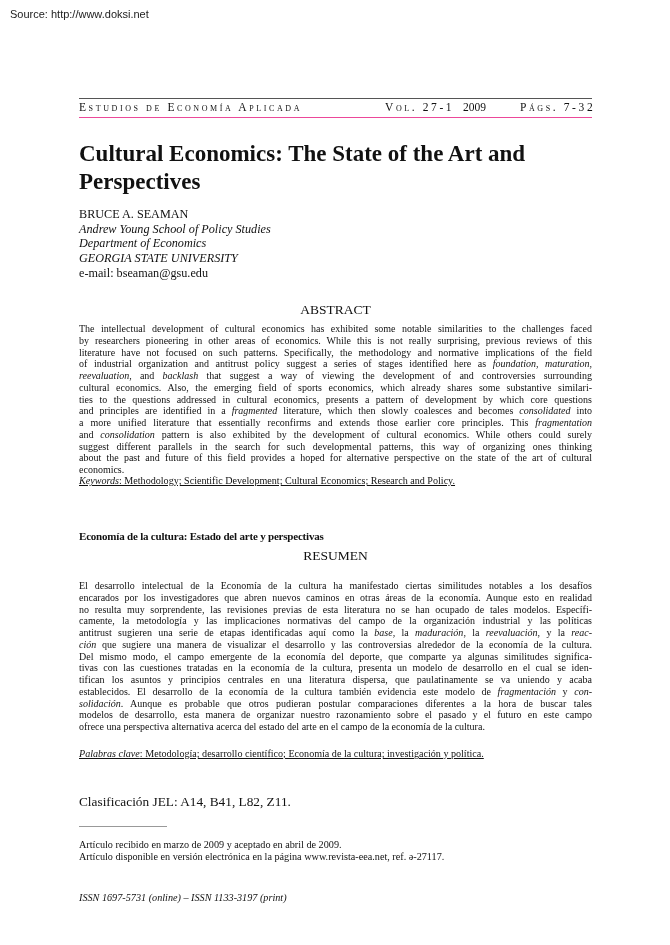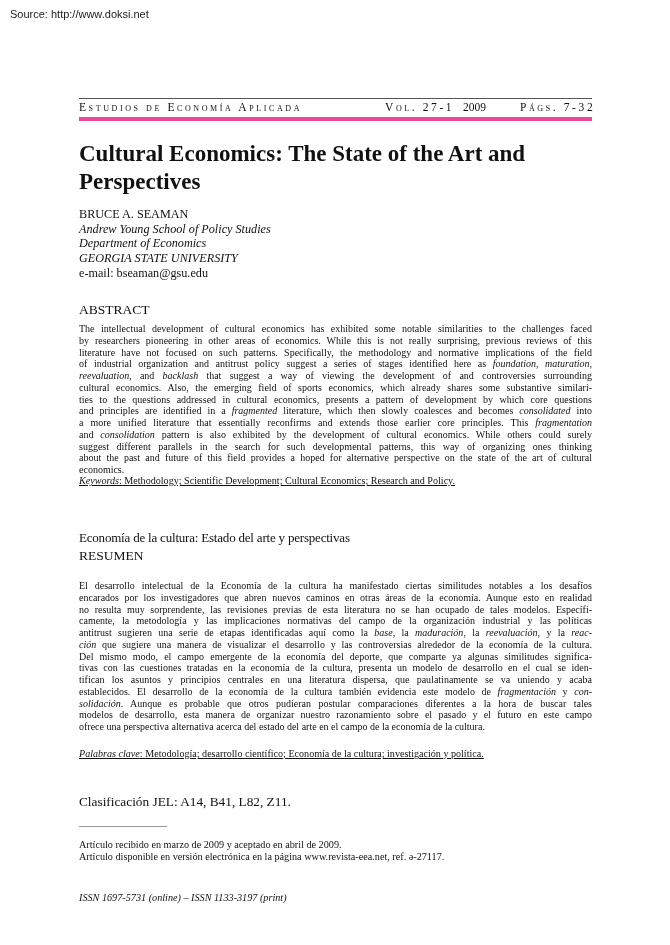--- a/index.html
+++ b/index.html
@@ -2,39 +2,39 @@
 <html><head>
 <meta charset="utf-8">
 <style>
   html, body { margin: 0; padding: 0; background: #ffffff; }
   body { width: 670px; height: 945px; position: relative; overflow: hidden;
          font-family: "Liberation Serif", "DejaVu Serif", serif; color: #111; }
   .source { position: absolute; left: 10px; top: 8px; font-family: "Liberation Sans", "DejaVu Sans", sans-serif;
             font-size: 11px; color: #222; }
   .page { position: absolute; left: 79px; top: 0; width: 513px; }
   .running-head { position: absolute; top: 98px; left: 0; width: 513px; height: 18px;
-                  border-top: 1px solid #555; border-bottom: 4px solid #ec4899; }
+                  border-top: 1px solid #555; border-bottom: 1px solid #ec4899; }
   .running-head span { position: absolute; top: 2px; font-size: 11.5px; white-space: nowrap; }
   .sc { font-variant: small-caps; letter-spacing: 2.6px; }
   .rh-journal { left: 0; }
   .rh-vol { left: 306px; }
   .rh-year { left: 384px; }
   .rh-pages { left: 441px; }
   .title { position: absolute; top: 140px; left: 0; width: 513px; margin: 0;
            font-size: 23px; font-weight: bold; line-height: 28px; }
   .author-block { position: absolute; top: 207px; left: 0; font-size: 12.2px; line-height: 14.7px; }
   .author-block div { white-space: nowrap; }
   .it { font-style: italic; }
-  .sec-head { position: absolute; left: 0; width: 513px; text-align: left; font-size: 13.5px; }
+  .sec-head { position: absolute; left: 0; width: 513px; text-align: center; font-size: 13.5px; }
   .para { position: absolute; left: 0; width: 513px; font-size: 10px; line-height: 11.75px;
           text-align: justify; }
   .para .ln { display: block; text-align: justify; text-align-last: justify; white-space: nowrap; overflow: visible; }
   .para .ln.last { text-align-last: left; }
   .kw { position: absolute; left: 0; font-size: 10.1px; white-space: nowrap; text-decoration: underline; }
-  .es-title { position: absolute; top: 530px; left: 0; font-size: 13px; font-weight: normal; white-space: nowrap; letter-spacing: -0.2px; }
+  .es-title { position: absolute; top: 530px; left: 0; font-size: 11px; font-weight: bold; white-space: nowrap; letter-spacing: -0.2px; }
   .jel { position: absolute; top: 794px; left: 0; font-size: 13.3px; white-space: nowrap; }
   .fn-rule { position: absolute; top: 826px; left: 0; width: 88px; border-top: 1px solid #999; }
   .footnotes { position: absolute; top: 839px; left: 0; font-size: 10.2px; line-height: 12px; white-space: nowrap; }
   .issn { position: absolute; top: 892px; left: 0; font-size: 10.2px; white-space: nowrap; }
 </style>
 </head>
 <body>
 
 <div class="source">Source: http://www.doksi.net</div>
 

